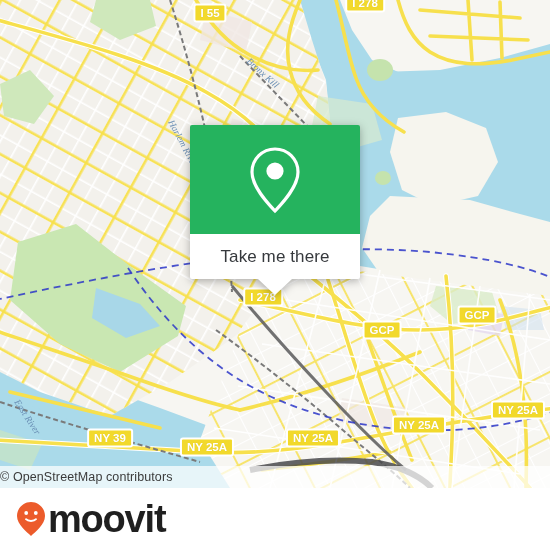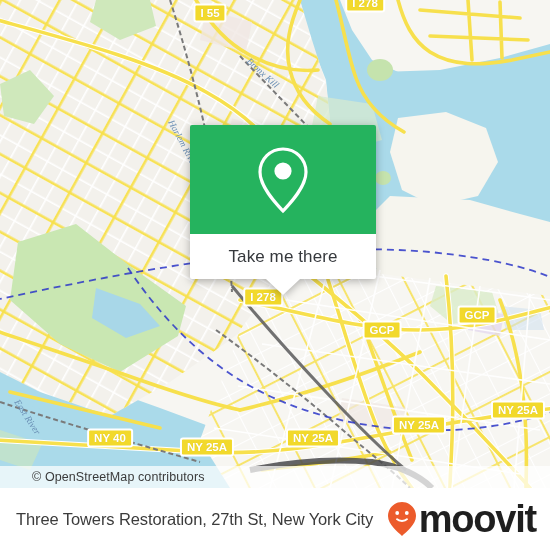--- a/index.html
+++ b/index.html
@@ -6,24 +6,24 @@
   body{width:550px;height:550px;overflow:hidden;font-family:"Liberation Sans",sans-serif;}
   #app{position:relative;width:550px;height:550px;overflow:hidden;background:#fff;}
 
   
   #map{position:absolute;left:0;top:0;width:550px;height:488px;overflow:hidden;background:#f5f3ee;}
   #map svg{display:block;}
 
   
   .attrib{position:absolute;left:0;bottom:0;width:100%;height:22px;
           background:rgba(255,255,255,.72);display:flex;align-items:center;}
-  .attrib span{font-size:12.5px;color:#3b3b3b;padding-left:8px;letter-spacing:.1px;margin-left:24px;}
-
-  
-  .popup{position:absolute;left:190px;top:125px;width:186px;
+  .attrib span{font-size:12.5px;color:#3b3b3b;letter-spacing:.1px;}
+
+  
+  .popup{position:absolute;left:190px;top:125px;width:170px;
          filter:drop-shadow(0 2px 4px rgba(0,0,0,.30));}
   .popup-top{height:109px;background:#25b35e;border-radius:2px 2px 0 0;
              display:flex;align-items:center;justify-content:center;}
   .popup-bottom{height:45px;background:#fff;border-radius:0 0 2px 2px;
                 display:flex;align-items:center;justify-content:center;}
   .popup-bottom span{font-size:17px;color:#36393d;letter-spacing:.1px;}
   .popup-tail{position:absolute;left:50%;top:154px;transform:translateX(-50%);
               width:0;height:0;border-left:17px solid transparent;
               border-right:17px solid transparent;border-top:16px solid #fff;}
 
@@ -190,21 +190,21 @@
         <text class="wlab" transform="translate(246,62) rotate(42)">Bronx Kill</text>
       </g>
     </svg>
 
     <div id="shields">
         <div style="position: absolute; left: 210px; top: 13px; transform: translate(-50%, -50%); background: rgb(242, 217, 43); border: 2px solid rgb(255, 255, 255); border-radius: 3px; padding: 1px 5px; color: rgb(255, 255, 255); font: bold 11.5px / 13px &quot;Liberation Sans&quot;, sans-serif; white-space: nowrap; text-shadow: rgba(0, 0, 0, 0.12) 0px 0px 1px;">I 55</div>
         <div style="position: absolute; left: 365px; top: 3px; transform: translate(-50%, -50%); background: rgb(242, 217, 43); border: 2px solid rgb(255, 255, 255); border-radius: 3px; padding: 1px 5px; color: rgb(255, 255, 255); font: bold 11.5px / 13px &quot;Liberation Sans&quot;, sans-serif; white-space: nowrap; text-shadow: rgba(0, 0, 0, 0.12) 0px 0px 1px;">I 278</div>
         <div style="position: absolute; left: 263px; top: 297px; transform: translate(-50%, -50%); background: rgb(242, 217, 43); border: 2px solid rgb(255, 255, 255); border-radius: 3px; padding: 1px 5px; color: rgb(255, 255, 255); font: bold 11.5px / 13px &quot;Liberation Sans&quot;, sans-serif; white-space: nowrap; text-shadow: rgba(0, 0, 0, 0.12) 0px 0px 1px;">I 278</div>
         <div style="position: absolute; left: 382px; top: 330px; transform: translate(-50%, -50%); background: rgb(242, 217, 43); border: 2px solid rgb(255, 255, 255); border-radius: 3px; padding: 1px 5px; color: rgb(255, 255, 255); font: bold 11.5px / 13px &quot;Liberation Sans&quot;, sans-serif; white-space: nowrap; text-shadow: rgba(0, 0, 0, 0.12) 0px 0px 1px;">GCP</div>
         <div style="position: absolute; left: 477px; top: 315px; transform: translate(-50%, -50%); background: rgb(242, 217, 43); border: 2px solid rgb(255, 255, 255); border-radius: 3px; padding: 1px 5px; color: rgb(255, 255, 255); font: bold 11.5px / 13px &quot;Liberation Sans&quot;, sans-serif; white-space: nowrap; text-shadow: rgba(0, 0, 0, 0.12) 0px 0px 1px;">GCP</div>
-        <div style="position: absolute; left: 110px; top: 438px; transform: translate(-50%, -50%); background: rgb(242, 217, 43); border: 2px solid rgb(255, 255, 255); border-radius: 3px; padding: 1px 5px; color: rgb(255, 255, 255); font: bold 11.5px / 13px &quot;Liberation Sans&quot;, sans-serif; white-space: nowrap; text-shadow: rgba(0, 0, 0, 0.12) 0px 0px 1px;">NY 40</div>
+        <div style="position: absolute; left: 110px; top: 438px; transform: translate(-50%, -50%); background: rgb(242, 217, 43); border: 2px solid rgb(255, 255, 255); border-radius: 3px; padding: 1px 5px; color: rgb(255, 255, 255); font: bold 11.5px / 13px &quot;Liberation Sans&quot;, sans-serif; white-space: nowrap; text-shadow: rgba(0, 0, 0, 0.12) 0px 0px 1px;">NY 39</div>
         <div style="position: absolute; left: 207px; top: 447px; transform: translate(-50%, -50%); background: rgb(242, 217, 43); border: 2px solid rgb(255, 255, 255); border-radius: 3px; padding: 1px 5px; color: rgb(255, 255, 255); font: bold 11.5px / 13px &quot;Liberation Sans&quot;, sans-serif; white-space: nowrap; text-shadow: rgba(0, 0, 0, 0.12) 0px 0px 1px;">NY 25A</div>
         <div style="position: absolute; left: 313px; top: 438px; transform: translate(-50%, -50%); background: rgb(242, 217, 43); border: 2px solid rgb(255, 255, 255); border-radius: 3px; padding: 1px 5px; color: rgb(255, 255, 255); font: bold 11.5px / 13px &quot;Liberation Sans&quot;, sans-serif; white-space: nowrap; text-shadow: rgba(0, 0, 0, 0.12) 0px 0px 1px;">NY 25A</div>
         <div style="position: absolute; left: 419px; top: 425px; transform: translate(-50%, -50%); background: rgb(242, 217, 43); border: 2px solid rgb(255, 255, 255); border-radius: 3px; padding: 1px 5px; color: rgb(255, 255, 255); font: bold 11.5px / 13px &quot;Liberation Sans&quot;, sans-serif; white-space: nowrap; text-shadow: rgba(0, 0, 0, 0.12) 0px 0px 1px;">NY 25A</div>
         <div style="position: absolute; left: 518px; top: 410px; transform: translate(-50%, -50%); background: rgb(242, 217, 43); border: 2px solid rgb(255, 255, 255); border-radius: 3px; padding: 1px 5px; color: rgb(255, 255, 255); font: bold 11.5px / 13px &quot;Liberation Sans&quot;, sans-serif; white-space: nowrap; text-shadow: rgba(0, 0, 0, 0.12) 0px 0px 1px;">NY 25A</div>
       </div>
 
     <div class="attrib">
       <span>© OpenStreetMap contributors</span>
     </div>
 
@@ -216,21 +216,20 @@
         </svg>
       </div>
       <div class="popup-bottom">
         <span>Take me there</span>
       </div>
       <div class="popup-tail"></div>
     </div>
   </div>
 
   <div id="footer">
-    <div class="title">Three Towers Restoration, 27th St, New York City</div>
     <div class="brand">
       <svg width="30" height="36" viewBox="0 0 30 36">
         <path d="M15,1 C7.3,1 1,7.3 1,15 C1,23.5 11,31 15,35 C19,31 29,23.5 29,15 C29,7.3 22.7,1 15,1 Z" fill="#ec5b2b"></path>
         <circle cx="10.2" cy="12" r="1.9" fill="#ffffff"></circle>
         <circle cx="19.8" cy="12" r="1.9" fill="#ffffff"></circle>
         <path d="M10,18.2 C12,20.6 18,20.6 20,18.2" fill="none" stroke="#ffffff" stroke-width="1.9" stroke-linecap="round"></path>
       </svg>
       <span class="word">moovit</span>
     </div>
   </div>

